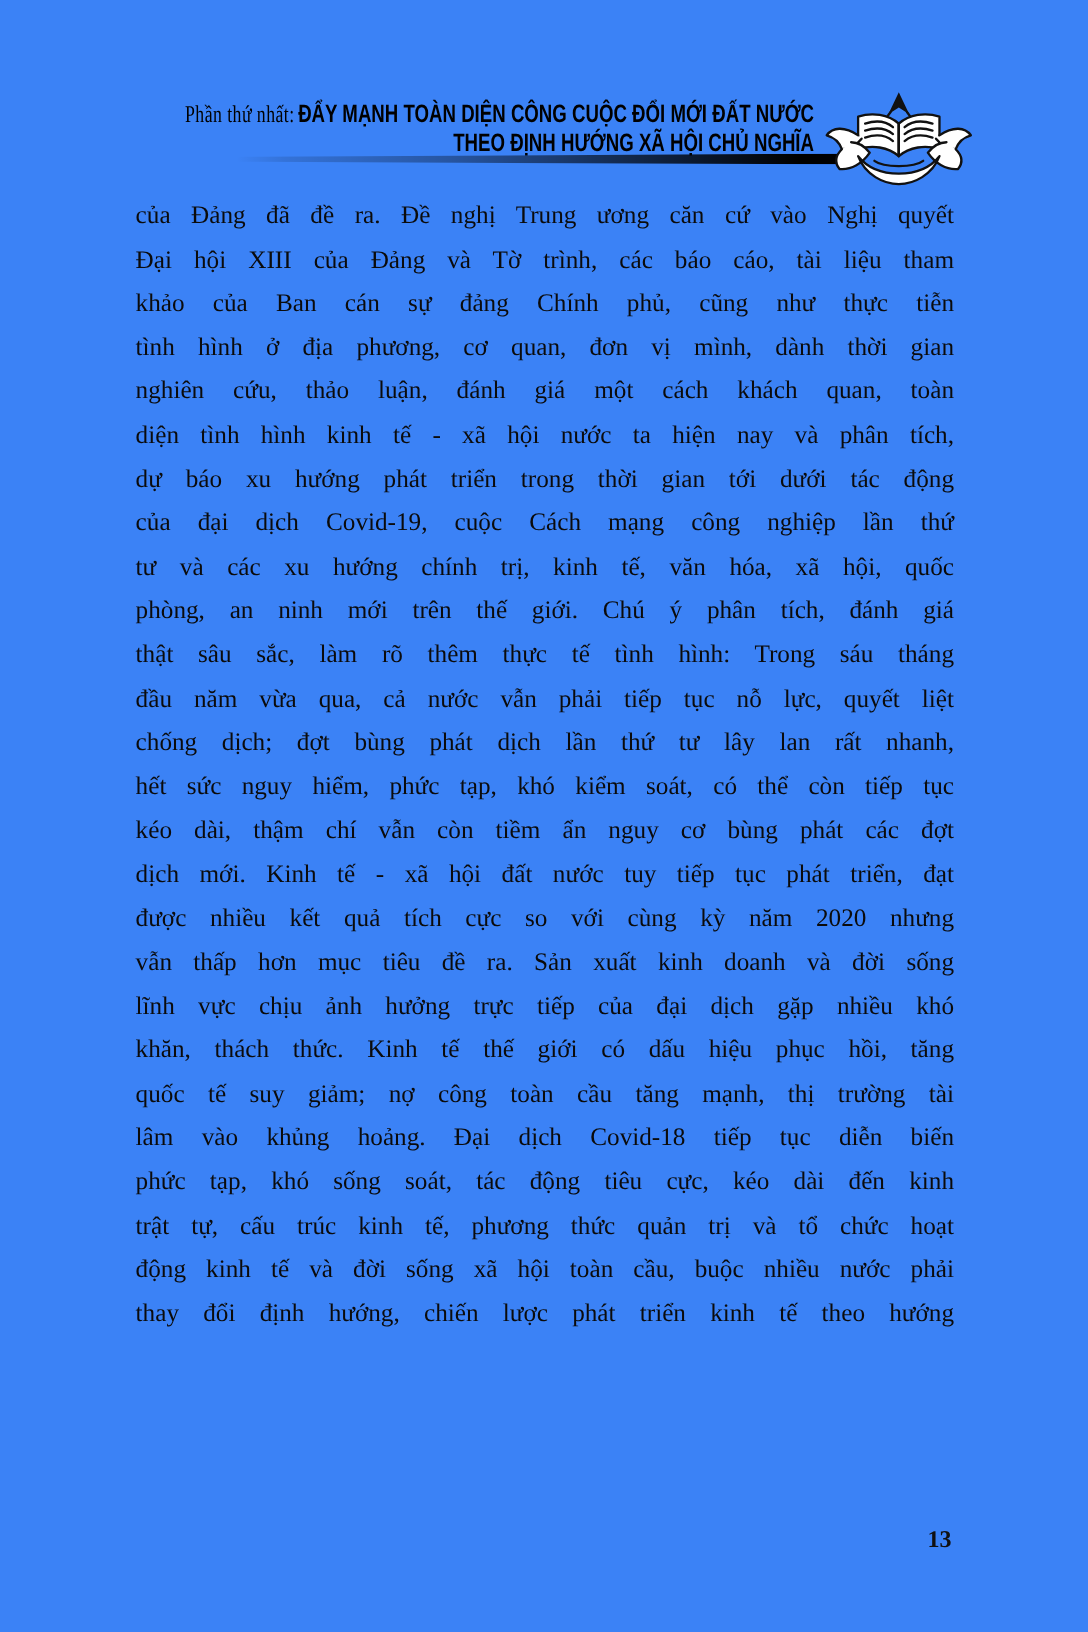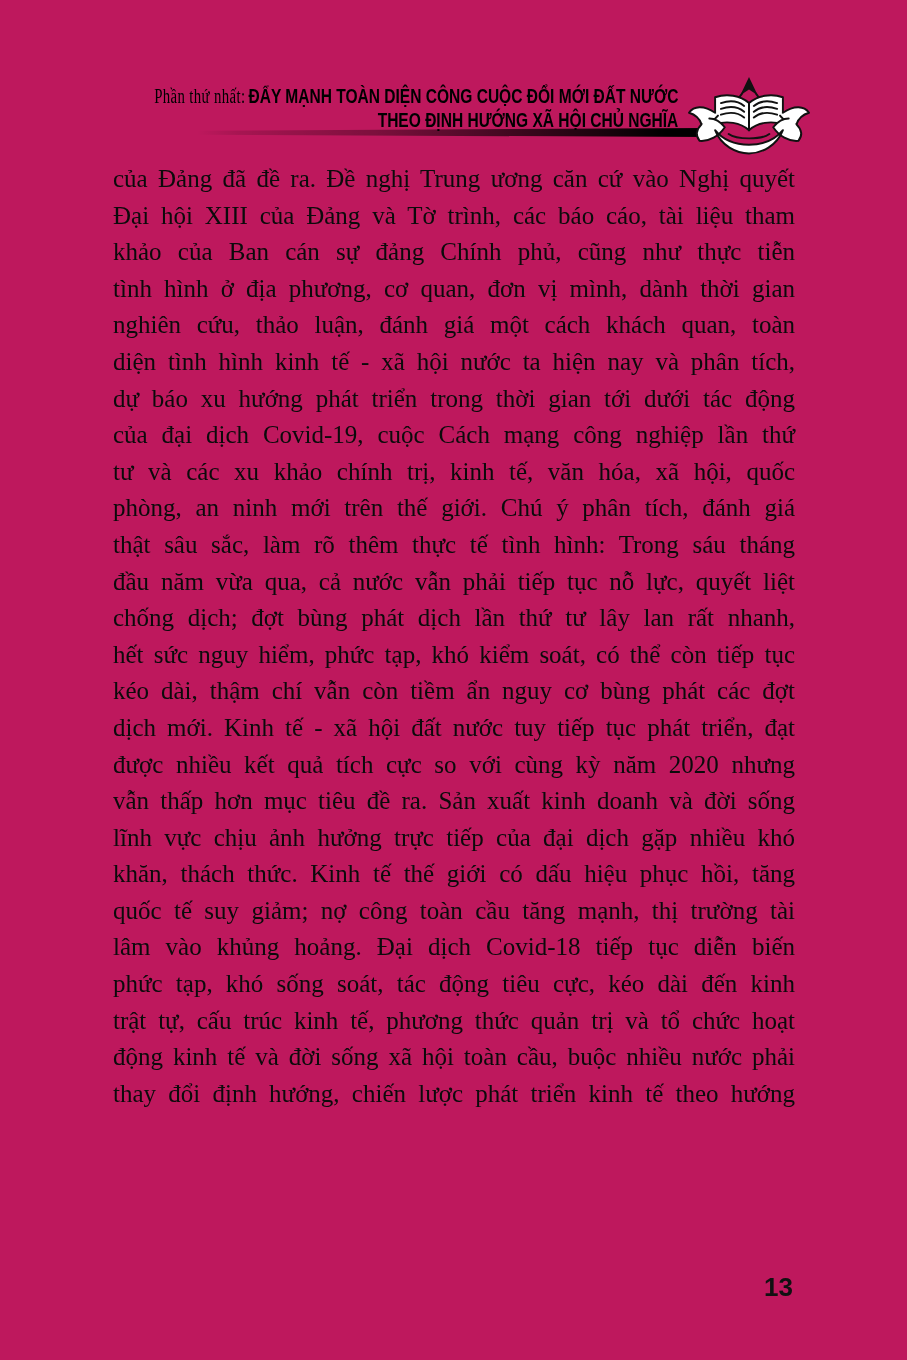--- a/index.html
+++ b/index.html
@@ -6,21 +6,21 @@
   body {
     width: 907px; height: 1360px;
     background: #ffffff;
     position: relative;
     font-family: "Liberation Serif", serif;
     color: #0b0b0b;
     overflow: hidden;
   }
   .page {
     position: absolute; inset: 0;
-    background: #be185d;
+    background: #3b82f6;
   }
 
   
   .header-title {
     position: absolute;
     top: 84px;
     right: 229px;
     text-align: right;
     white-space: nowrap;
     color: #000;
@@ -64,36 +64,36 @@
   }
   .emblem svg { width: 100%; height: 100%; }
 
   
   .body-text {
     position: absolute;
     left: 113px; top: 161px;
     width: 682px;
   }
   .body-text .line {
-    font-size: 25px;
+    font-size: 21px;
     line-height: 36.6px;
     height: 36.6px;
     text-align: justify;
     text-align-last: justify;
     white-space: normal;
     color: #0b0b0b;
   }
 
   
   .page-number {
     position: absolute;
     right: 114px; top: 1272px;
-    font-family: Liberation Sans, sans-serif;
+    font-family: Liberation Serif, serif;
     font-weight: bold;
-    font-size: 26px;
+    font-size: 20px;
     color: #111;
   }
 </style>
 </head>
 <body>
 
 <div class="page">
 
   <div class="header-title">
     <div class="header-line">
@@ -136,21 +136,21 @@
 
   <div class="body-text">
       <div class="line">của Đảng đã đề ra. Đề nghị Trung ương căn cứ vào Nghị quyết</div>
       <div class="line">Đại hội XIII của Đảng và Tờ trình, các báo cáo, tài liệu tham</div>
       <div class="line">khảo của Ban cán sự đảng Chính phủ, cũng như thực tiễn</div>
       <div class="line">tình hình ở địa phương, cơ quan, đơn vị mình, dành thời gian</div>
       <div class="line">nghiên cứu, thảo luận, đánh giá một cách khách quan, toàn</div>
       <div class="line">diện tình hình kinh tế - xã hội nước ta hiện nay và phân tích,</div>
       <div class="line">dự báo xu hướng phát triển trong thời gian tới dưới tác động</div>
       <div class="line">của đại dịch Covid-19, cuộc Cách mạng công nghiệp lần thứ</div>
-      <div class="line">tư và các xu khảo chính trị, kinh tế, văn hóa, xã hội, quốc</div>
+      <div class="line">tư và các xu hướng chính trị, kinh tế, văn hóa, xã hội, quốc</div>
       <div class="line">phòng, an ninh mới trên thế giới. Chú ý phân tích, đánh giá</div>
       <div class="line">thật sâu sắc, làm rõ thêm thực tế tình hình: Trong sáu tháng</div>
       <div class="line">đầu năm vừa qua, cả nước vẫn phải tiếp tục nỗ lực, quyết liệt</div>
       <div class="line">chống dịch; đợt bùng phát dịch lần thứ tư lây lan rất nhanh,</div>
       <div class="line">hết sức nguy hiểm, phức tạp, khó kiểm soát, có thể còn tiếp tục</div>
       <div class="line">kéo dài, thậm chí vẫn còn tiềm ẩn nguy cơ bùng phát các đợt</div>
       <div class="line">dịch mới. Kinh tế - xã hội đất nước tuy tiếp tục phát triển, đạt</div>
       <div class="line">được nhiều kết quả tích cực so với cùng kỳ năm 2020 nhưng</div>
       <div class="line">vẫn thấp hơn mục tiêu đề ra. Sản xuất kinh doanh và đời sống</div>
       <div class="line">lĩnh vực chịu ảnh hưởng trực tiếp của đại dịch gặp nhiều khó</div>

